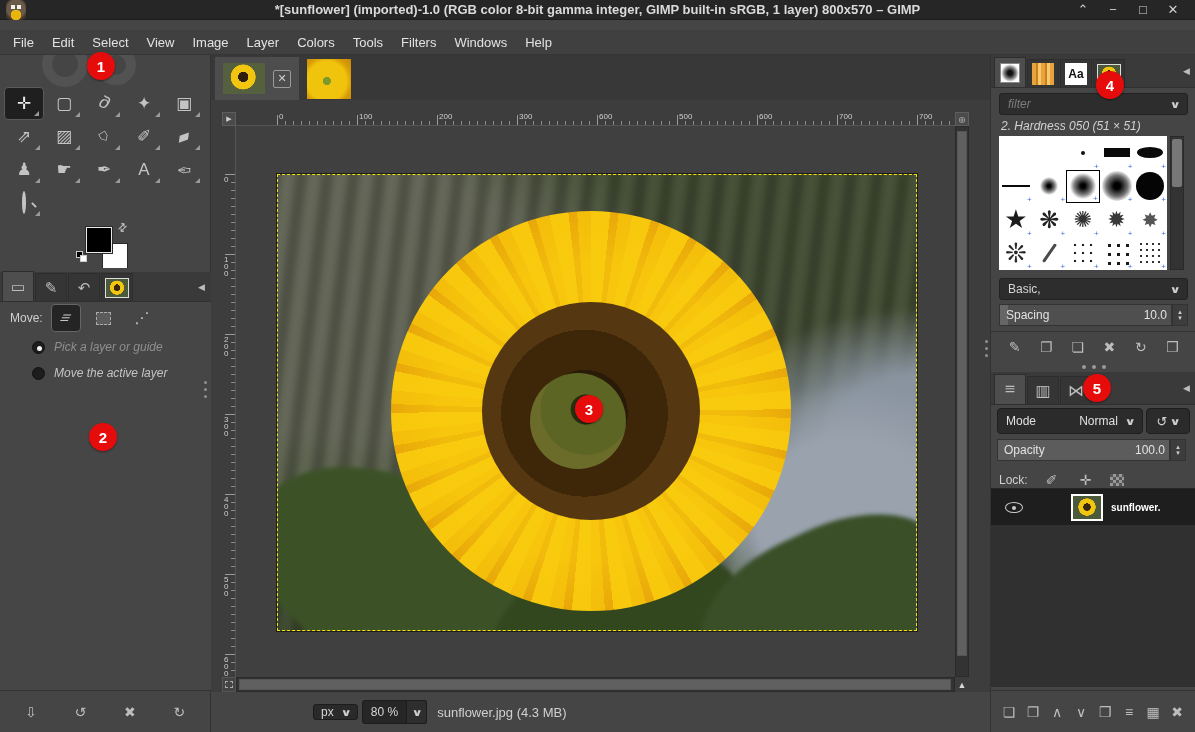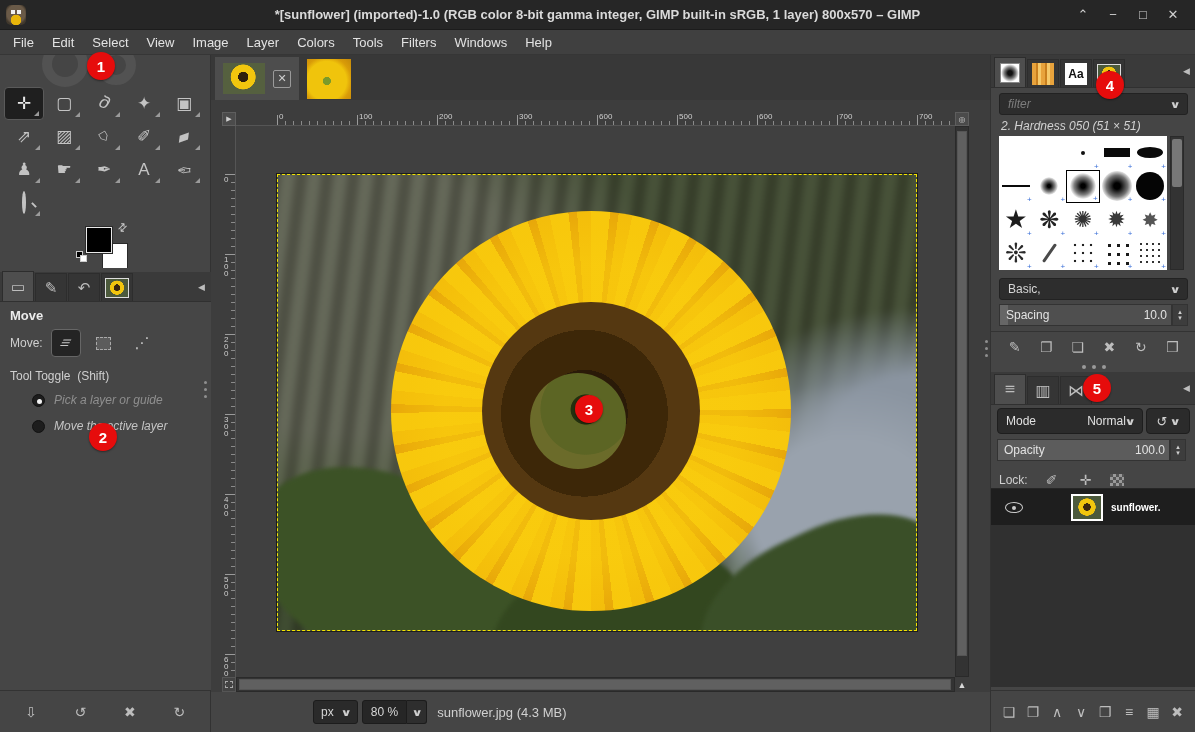--- a/index.html
+++ b/index.html
@@ -1,20 +1,20 @@
 <!DOCTYPE html>
 <html><head>
 <meta charset="utf-8">
 <style>
   * { margin:0; padding:0; box-sizing:border-box; }
   html,body { width:1195px; height:732px; overflow:hidden; }
   body { font-family:"Liberation Sans","DejaVu Sans",sans-serif; background:#454545; color:#d4d4d4; position:relative; }
 
   
-  #titlebar { position:absolute; left:0; top:0; width:1195px; height:30px; background:#262626; display:flex; align-items:center; border-bottom:1px solid #1c1c1c; }
+  #titlebar { position:absolute; left:0; top:0; width:1195px; height:20px; background:#262626; display:flex; align-items:center; border-bottom:1px solid #1c1c1c; }
   #app-icon { width:20px; height:20px; margin-left:6px; border-radius:5px;
     background: radial-gradient(circle at 35% 35%, #f0f0f0 0 12%, transparent 13%),
                 radial-gradient(circle at 65% 35%, #f0f0f0 0 12%, transparent 13%),
                 radial-gradient(circle at 50% 75%, #e8b50a 0 28%, transparent 30%),
                 radial-gradient(circle at 50% 45%, #6a5a48 0 60%, #41382c 75%); }
   #title-text { position:absolute; left:0; right:0; text-align:center; font-size:13px; font-weight:bold; color:#dadada; }
   #win-controls { margin-left:auto; display:flex; gap:10px; padding-right:12px; z-index:2; }
   #win-controls span { width:20px; text-align:center; color:#cfcfcf; font-size:13px; cursor:default; }
 
   
@@ -120,21 +120,21 @@
   #vscroll { position:absolute; left:744px; top:71px; width:14px; height:551px; background:#333; border:1px solid #2a2a2a; }
   #vscroll .thumb { position:absolute; left:1px; right:1px; top:4px; height:525px; background:#606060; border:1px solid #555; }
   #fit-btn { position:absolute; left:744px; top:57px; width:14px; height:14px; background:#4b4b4b; border:1px solid #5e5e5e; color:#cfcfcf; font-size:8px; display:flex; align-items:center; justify-content:center; }
   #qmask-btn { position:absolute; left:11px; top:622px; width:14px; height:15px; background:#434343; border:1px solid #555; display:flex; align-items:center; justify-content:center; }
   #qmask-btn i { width:8px; height:7px; border:1px dashed #aaa; display:block; }
   #hscroll { position:absolute; left:25px; top:622px; width:719px; height:15px; background:#333; border:1px solid #2a2a2a; }
   #hscroll .thumb { position:absolute; top:1px; bottom:1px; left:2px; width:712px; background:#606060; border:1px solid #555; }
   #nav-btn { position:absolute; left:744px; top:622px; width:14px; height:15px; color:#d8d8d8; font-size:9px; display:flex; align-items:center; justify-content:center; background:#3d3d3d; }
 
   #statusbar { position:absolute; left:0; top:637px; width:100%; height:40px; background:#454545; display:flex; align-items:center; padding-left:102px; gap:4px; }
-  .select-box { height:24px; background:#2a2a2a; border:1px solid #1c1c1c; border-radius:3px; display:flex; align-items:center; gap:8px; padding:0 7px; font-size:12px; color:#d6d6d6; }
+  .select-box { height:16px; background:#2a2a2a; border:1px solid #1c1c1c; border-radius:3px; display:flex; align-items:center; gap:8px; padding:0 7px; font-size:12px; color:#d6d6d6; }
   .chev { font-size:10px; font-weight:bold; color:#cfcfcf; transform:scaleX(1.4); display:inline-block; }
   #zoom-box { height:24px; display:flex; align-items:center; }
   #zoom-val { height:24px; background:#262626; border:1px solid #1c1c1c; border-radius:3px 0 0 3px; display:flex; align-items:center; padding:0 8px; font-size:12px; color:#d6d6d6; }
   #zoom-chev { height:24px; width:20px; background:#2e2e2e; border:1px solid #1c1c1c; border-left:none; border-radius:0 3px 3px 0; display:flex; align-items:center; justify-content:center; }
   #status-file { font-size:13px; color:#d0d0d0; margin-left:6px; }
 
   
   #right-dock { position:absolute; left:990px; top:55px; width:205px; bottom:0; background:#454545; border-left:1px solid #323232; }
   #rd-tabs1, #rd-tabs2 { position:absolute; left:0; width:205px; height:33px; background:#3a3a3a; display:flex; align-items:flex-end; padding-left:3px; border-bottom:1px solid #303030; }
   #rd-tabs1 { top:0; } #rd-tabs2 { top:317px; }
@@ -179,21 +179,21 @@
   .spin-slider .sl-label { padding-left:6px; position:relative; }
   .spin-slider .sl-value { margin-left:auto; padding-right:4px; position:relative; }
   #spacing-row { top:249px; width:173px;text-align:right; }
   #spacing-spin { position:absolute; left:181px; top:249px; width:16px; height:22px; background:#3d3d3d; border:1px solid #333; display:flex; flex-direction:column; align-items:center; justify-content:center; font-size:7px; line-height:6px; color:#cfcfcf; }
   #brush-footer { position:absolute; left:0; top:276px; width:205px; height:30px; display:flex; align-items:center; justify-content:space-around; padding:0 8px; }
   #dock-splitter { position:absolute; left:0; top:306px; width:205px; height:11px; display:flex; align-items:center; justify-content:center; }
   #dock-splitter i { width:4px; height:4px; border-radius:50%; background:#9a9a9a; margin:0 3px; }
 
   #mode-row { position:absolute; left:6px; top:353px; width:193px; height:26px; display:flex; gap:3px; }
   #mode-btn { flex:1; background:#2b2b2b; border:1px solid #1e1e1e; border-radius:4px; display:flex; align-items:center; padding:4px 8px; font-size:12px; color:#e0e0e0; }
-  #mode-btn .val { margin-left:auto; }
+  #mode-btn .val { margin-left:auto; margin-right:8px; }
   #mode-reset { width:44px; background:#2b2b2b; border:1px solid #1e1e1e; border-radius:4px; display:flex; align-items:center; justify-content:center; gap:4px; color:#d0d0d0; font-size:13px; }
   #opacity-row { top:384px; width:173px; left:6px; }
   #opacity-row .fill { width:100%; background:#5c5c5c; }
   #opacity-spin { position:absolute; left:179px; top:384px; width:16px; height:22px; background:#3d3d3d; border:1px solid #333; display:flex; flex-direction:column; align-items:center; justify-content:center; font-size:7px; line-height:6px; color:#cfcfcf; }
   #lock-row { position:absolute; left:8px; top:413px; display:flex; align-items:center; gap:14px; font-size:12px; color:#cfcfcf; }
   #lock-row .icon-btn { width:20px; }
   .checker { width:14px; height:12px; background-image:linear-gradient(45deg,#999 25%,transparent 25%,transparent 75%,#999 75%),linear-gradient(45deg,#999 25%,#555 25%,#555 75%,#999 75%); background-size:6px 6px; background-position:0 0,3px 3px; }
 
   #layer-list { position:absolute; left:0; top:433px; width:205px; bottom:45px; background:#303030; border-top:1px solid #262626; }
   #layer-row { height:36px; background:#1e1e1e; display:flex; align-items:center; }
@@ -310,36 +310,31 @@
     <div class="dock-tab">
         <span>↶</span>
       </div>
     <div class="dock-tab">
         <span class="thumb-sunflower"></span>
       </div>
     <span class="collapse-btn">◀</span>
   </div>
 
   <div id="to-body">
-    <div id="to-title">Move</div>
     <div id="move-row">
       <span class="lbl">Move:</span>
       <div class="target-btn active">
           <span class="layers-mini">≡</span>
         </div>
       <div class="target-btn">
           <span class="sel-mini"></span>
         </div>
       <div class="target-btn">
           <span class="path-mini">⋰</span>
         </div>
-    </div>
-    <div id="tool-toggle">
-      <span>Tool Toggle</span>&nbsp;
-      <span>(Shift)</span>
     </div>
     <div class="radio-row">
       <span class="radio on"></span>
       <span class="radio-label dim">Pick a layer or guide</span>
     </div>
     <div class="radio-row">
       <span class="radio"></span>
       <span class="radio-label lite">Move the active layer</span>
     </div>
   </div>

